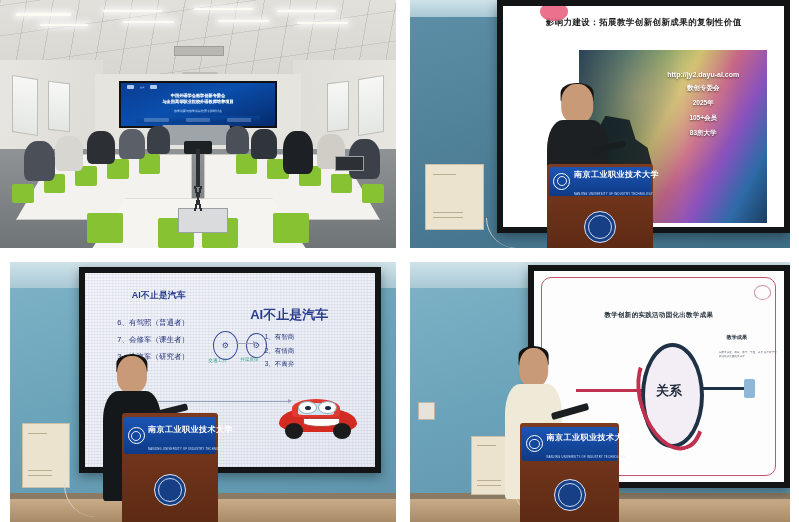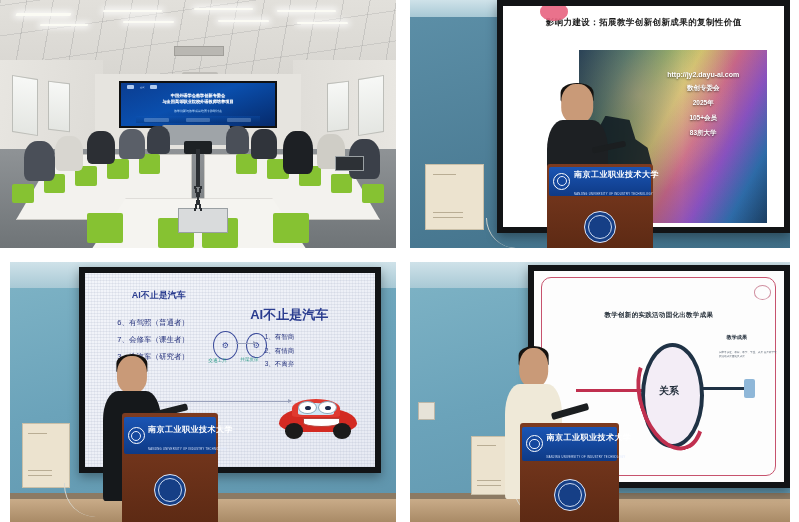--- a/index.html
+++ b/index.html
@@ -200,21 +200,21 @@
     border:1.4px solid #c7536d;border-radius:10px;}
   .s4-title{position:absolute;left:12%;top:19%;width:76%;text-align:center;
     color:#26303a;font-size:6.5px;font-weight:bold;letter-spacing:.3px;}
   .s4-ring{position:absolute;left:43%;top:34%;width:22%;height:46%;
     border-radius:50%;border:4px solid #1f3245;background:#f3edf6;}
   .s4-ring-red{position:absolute;left:42%;top:36%;width:22%;height:46%;
     border-radius:50%;border:4px solid #c0304f;border-top-color:transparent;
     border-right-color:transparent;transform:rotate(-18deg);}
   .s4-center{position:absolute;left:43%;top:34%;width:22%;height:46%;
     display:flex;align-items:center;justify-content:center;
-    color:#1f2b38;font-size:10px;font-weight:bold;}
+    color:#1f2b38;font-size:13px;font-weight:bold;}
   .s4-stem-r{position:absolute;left:63%;top:55%;width:22%;height:3px;background:#1f3245;}
   .s4-stem-l{position:absolute;left:17%;top:56%;width:27%;height:3px;background:#c0304f;}
   .s4-key{position:absolute;left:84%;top:51%;width:4.5%;height:9%;
     background:#8fb7d8;border-radius:2px;}
   .s4-r1{position:absolute;left:77%;top:30%;color:#1f2b38;font-size:5.2px;font-weight:bold;}
   .s4-r2{position:absolute;left:74%;top:38%;width:24%;color:#5a6573;font-size:2.6px;
     line-height:1.5;}
   .s4-badge{position:absolute;right:5%;top:7%;width:6%;height:6%;border-radius:50%;
     border:1px solid #d08fa0;}
 

